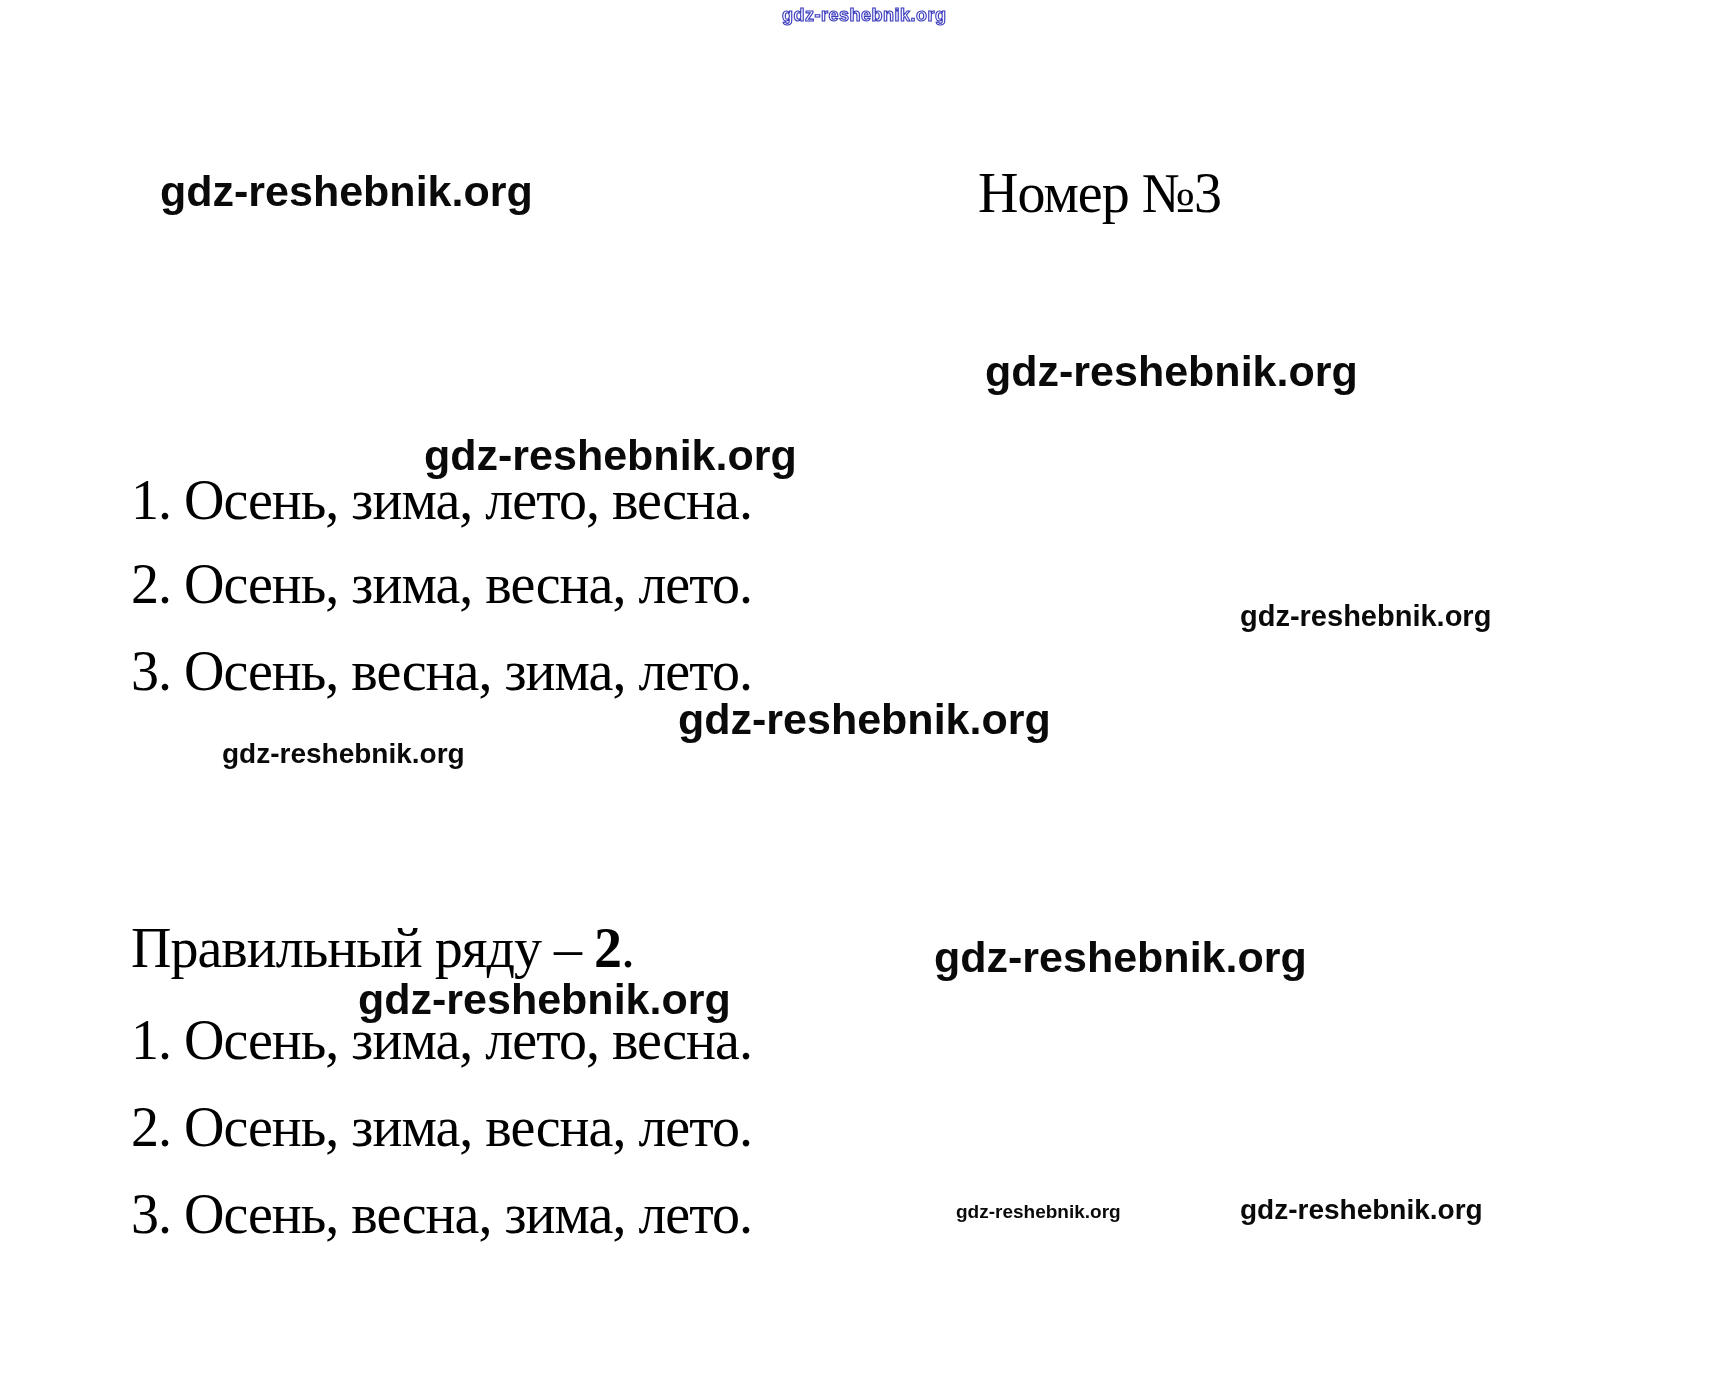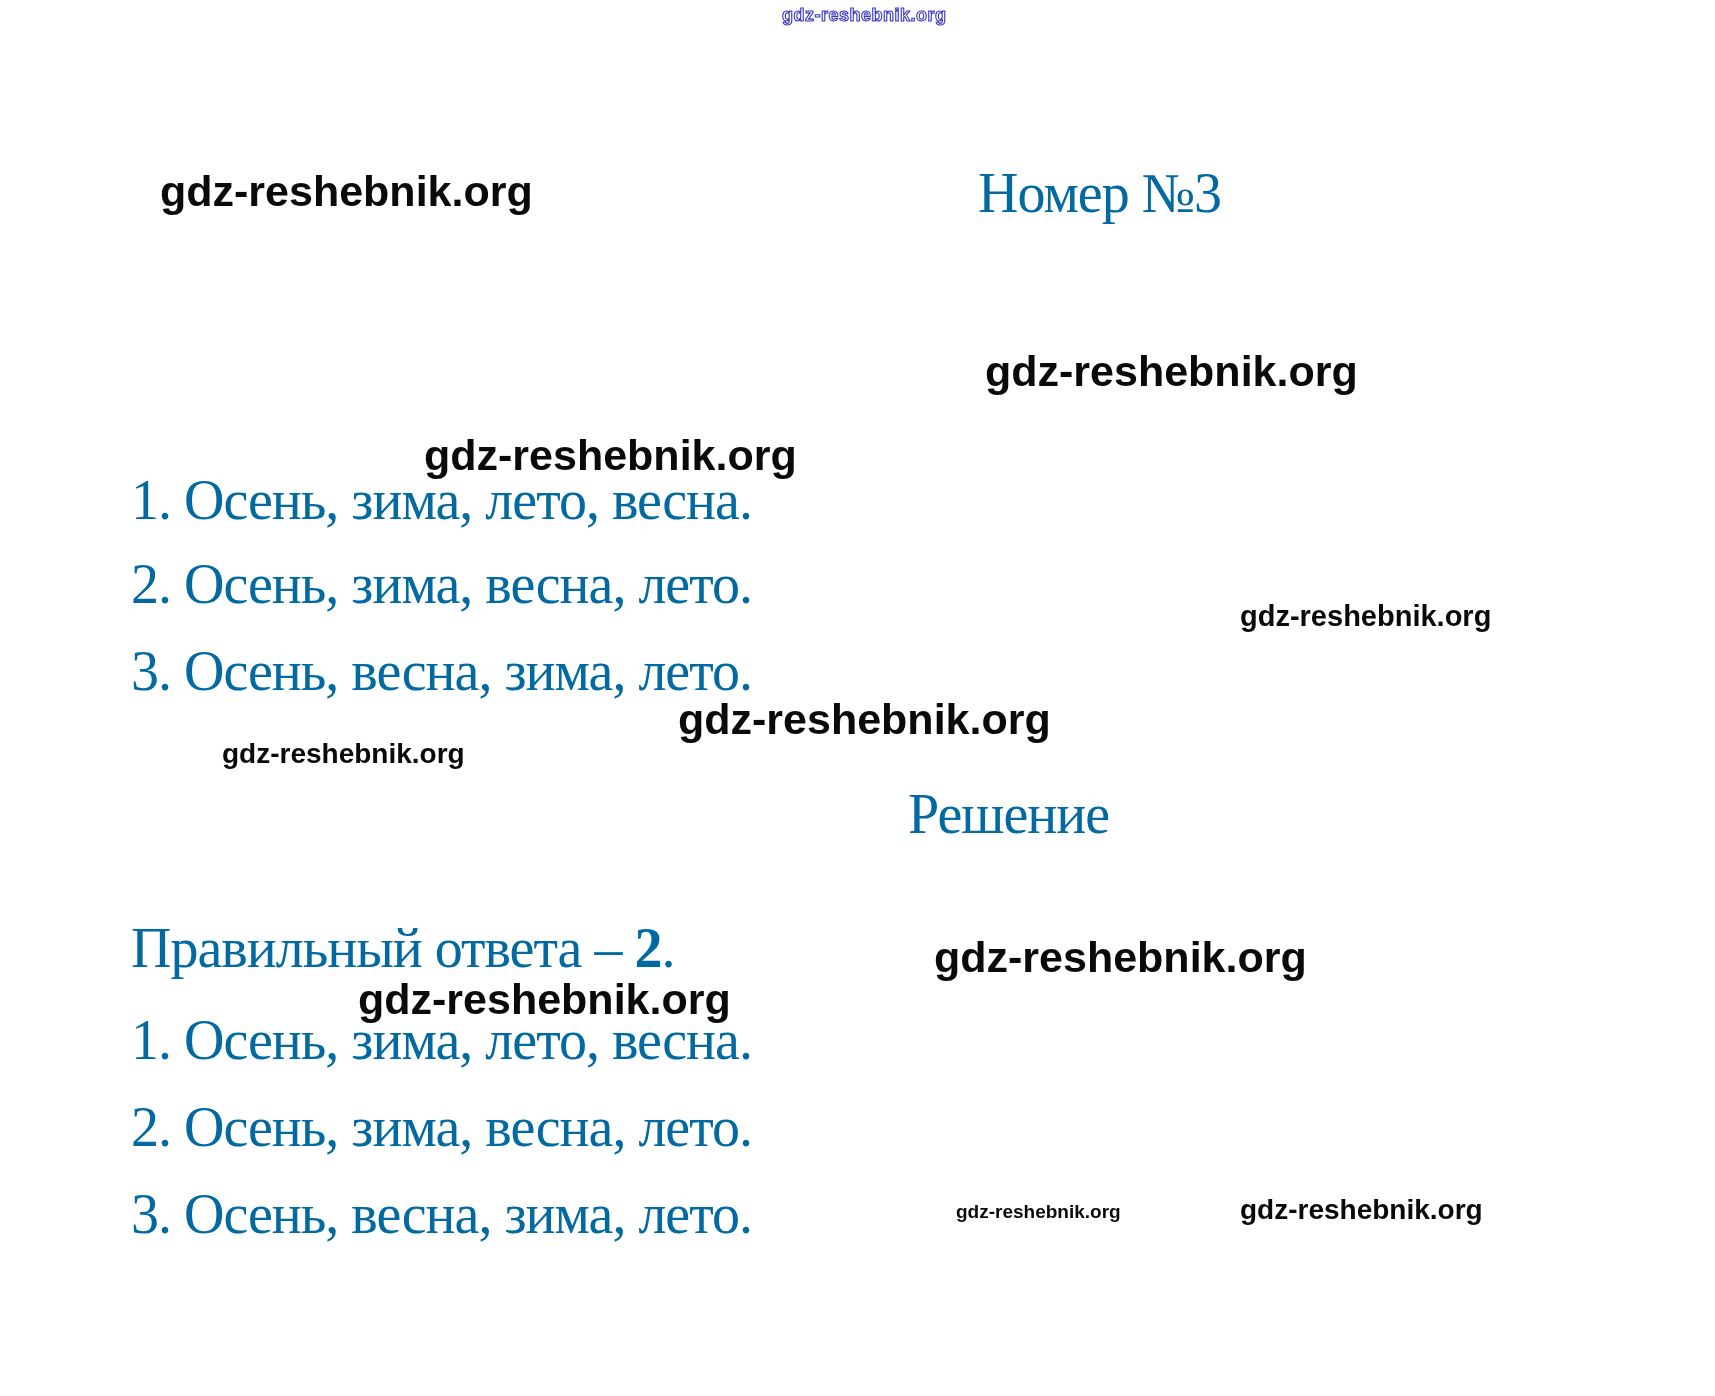--- a/index.html
+++ b/index.html
@@ -15,21 +15,21 @@
     overflow: hidden;
     text-align: center;
   }
   
   .serif {
     position: absolute;
     font-family: "Liberation Serif", "DejaVu Serif", serif;
     font-size: 56px;
     line-height: 1;
     letter-spacing: -1px;
-    color: #0369a1;
+    color: #000000;
     white-space: nowrap;
   }
   .serif b { font-weight: 700; }
   
   .wm {
     position: absolute;
     font-family: "Liberation Sans", "DejaVu Sans", sans-serif;
     font-weight: 700;
     line-height: 1;
     color: #0a0a0a;
@@ -68,24 +68,23 @@
   <div class="wm wm-lg" style="left:424px; top:434px;">gdz-reshebnik.org</div>
 
   <div class="serif" style="left:131px; top:472px;">1. Осень, зима, лето, весна.</div>
   <div class="serif" style="left:131px; top:556px;">2. Осень, зима, весна, лето.</div>
   <div class="serif" style="left:131px; top:643px;">3. Осень, весна, зима, лето.</div>
 
   <div class="wm wm-md" style="left:1240px; top:602px;">gdz-reshebnik.org</div>
   <div class="wm wm-lg" style="left:678px; top:698px;">gdz-reshebnik.org</div>
   <div class="wm wm-md2" style="left:222px; top:740px;">gdz-reshebnik.org</div>
 
-  <div class="serif" style="left:908px; top:786px;">Решение</div>
 
   <div class="serif" style="left:131px; top:920px;">
-    <span>Правильный ответа – </span><b>2</b><span>.</span>
+    <span>Правильный ряду – </span><b>2</b><span>.</span>
   </div>
 
   <div class="wm wm-lg" style="left:934px; top:936px;">gdz-reshebnik.org</div>
   <div class="wm wm-lg" style="left:358px; top:978px;">gdz-reshebnik.org</div>
 
   <div class="serif" style="left:131px; top:1012px;">1. Осень, зима, лето, весна.</div>
   <div class="serif" style="left:131px; top:1099px;">2. Осень, зима, весна, лето.</div>
   <div class="serif" style="left:131px; top:1186px;">3. Осень, весна, зима, лето.</div>
 
   <div class="wm wm-sm" style="left:956px; top:1202px;">gdz-reshebnik.org</div>

